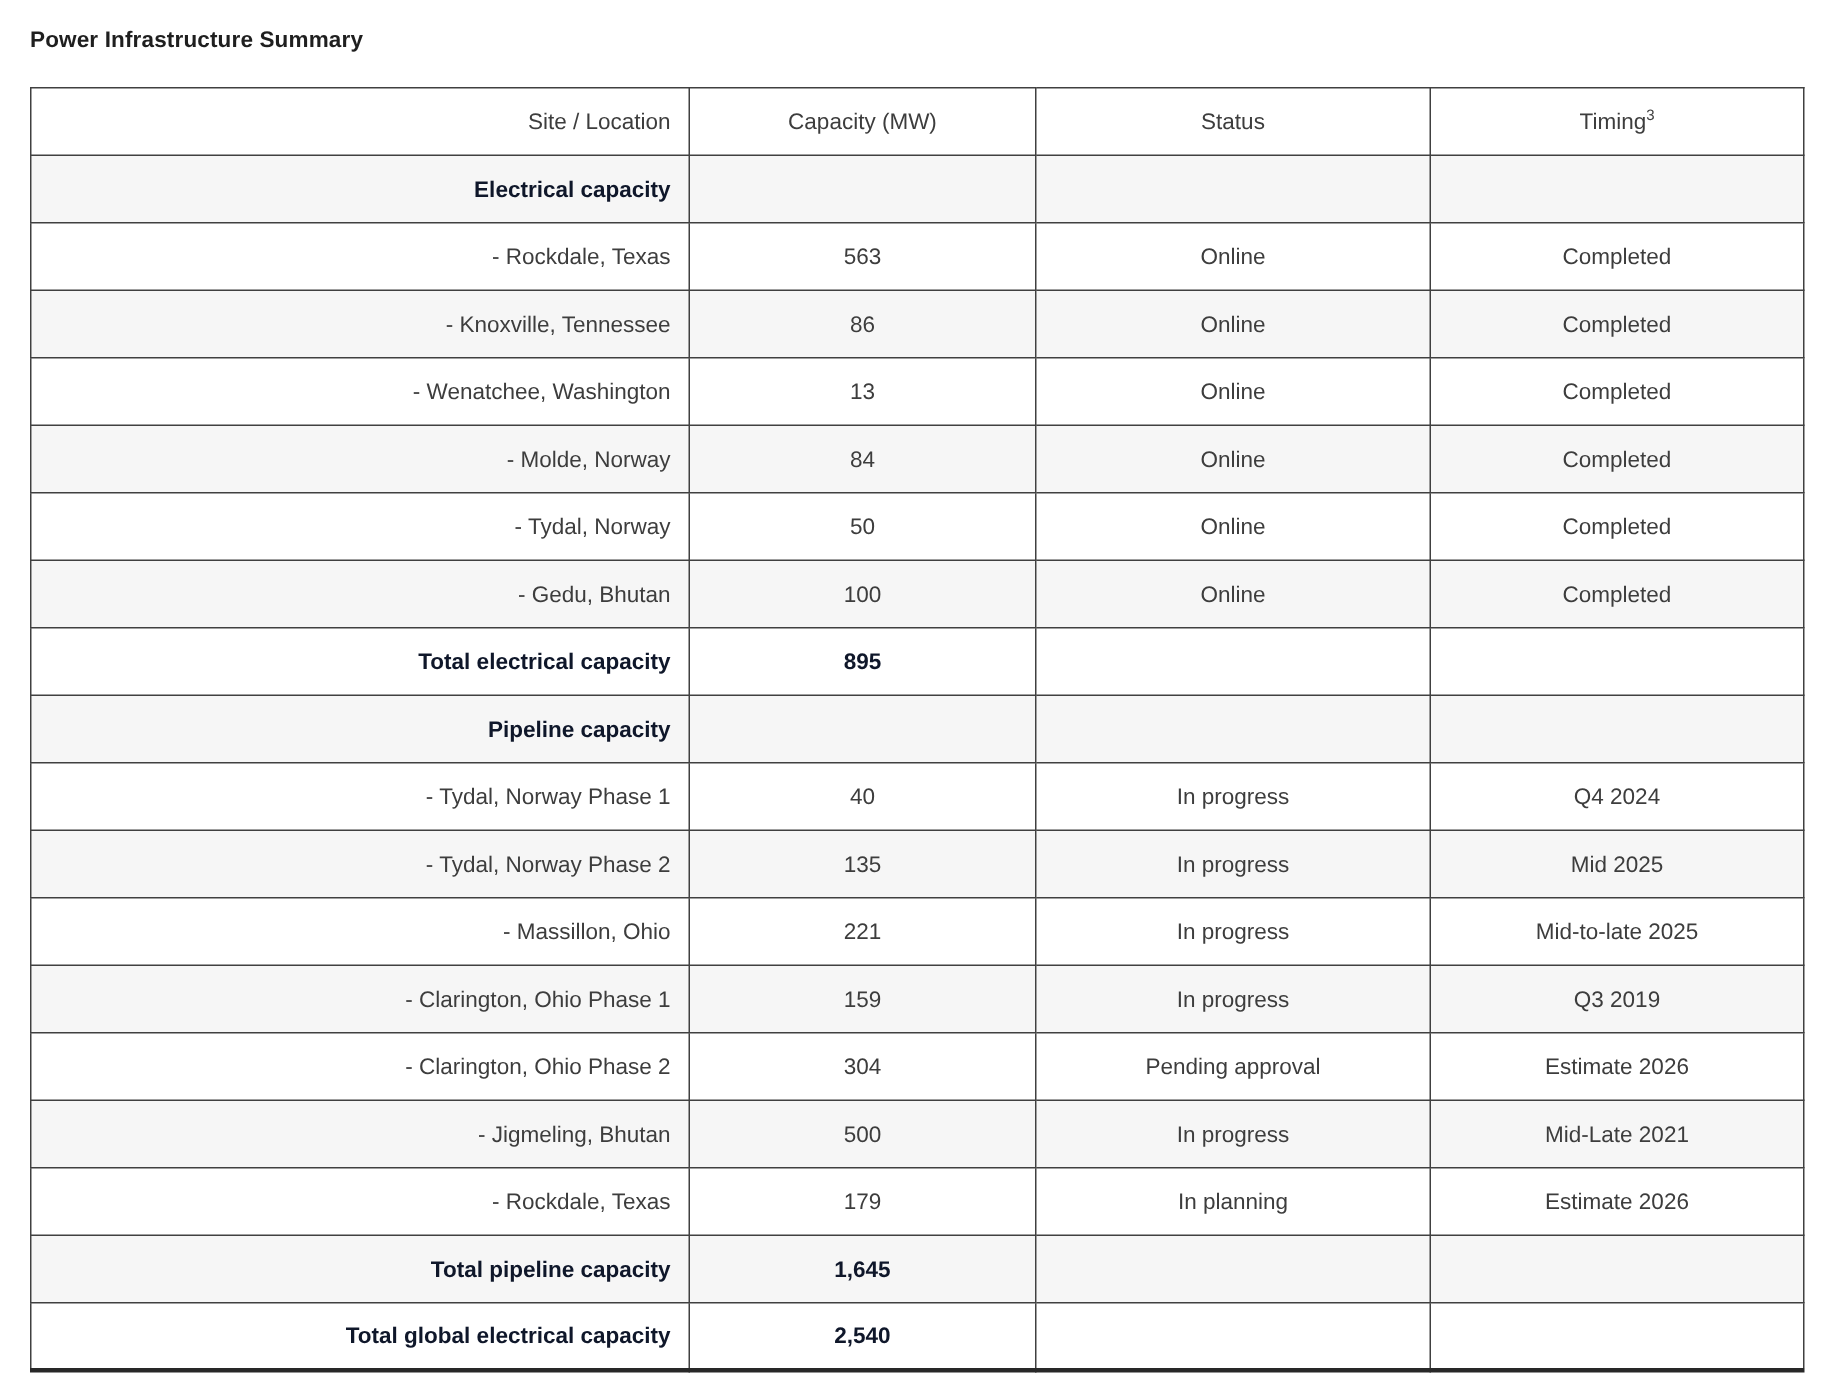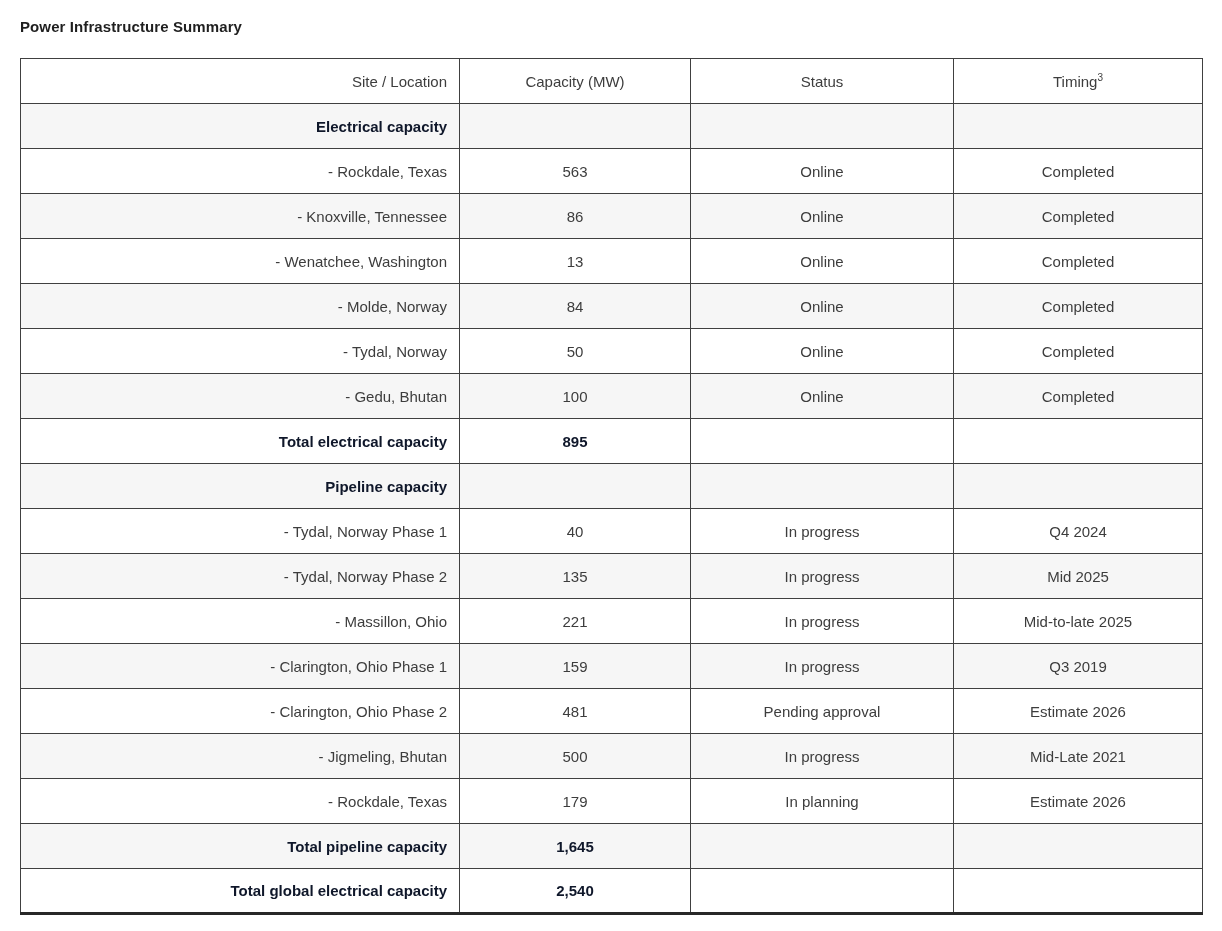--- a/index.html
+++ b/index.html
@@ -160,21 +160,21 @@
           <td class="timing">Mid-to-late 2025</td>
         </tr>
         <tr class="item">
           <td class="site">- Clarington, Ohio Phase 1</td>
           <td class="capacity">159</td>
           <td class="status">In progress</td>
           <td class="timing">Q3 2019</td>
         </tr>
         <tr class="item">
           <td class="site">- Clarington, Ohio Phase 2</td>
-          <td class="capacity">481</td>
+          <td class="capacity">304</td>
           <td class="status">Pending approval</td>
           <td class="timing">Estimate 2026</td>
         </tr>
         <tr class="item">
           <td class="site">- Jigmeling, Bhutan</td>
           <td class="capacity">500</td>
           <td class="status">In progress</td>
           <td class="timing">Mid-Late 2021</td>
         </tr>
         <tr class="item">

